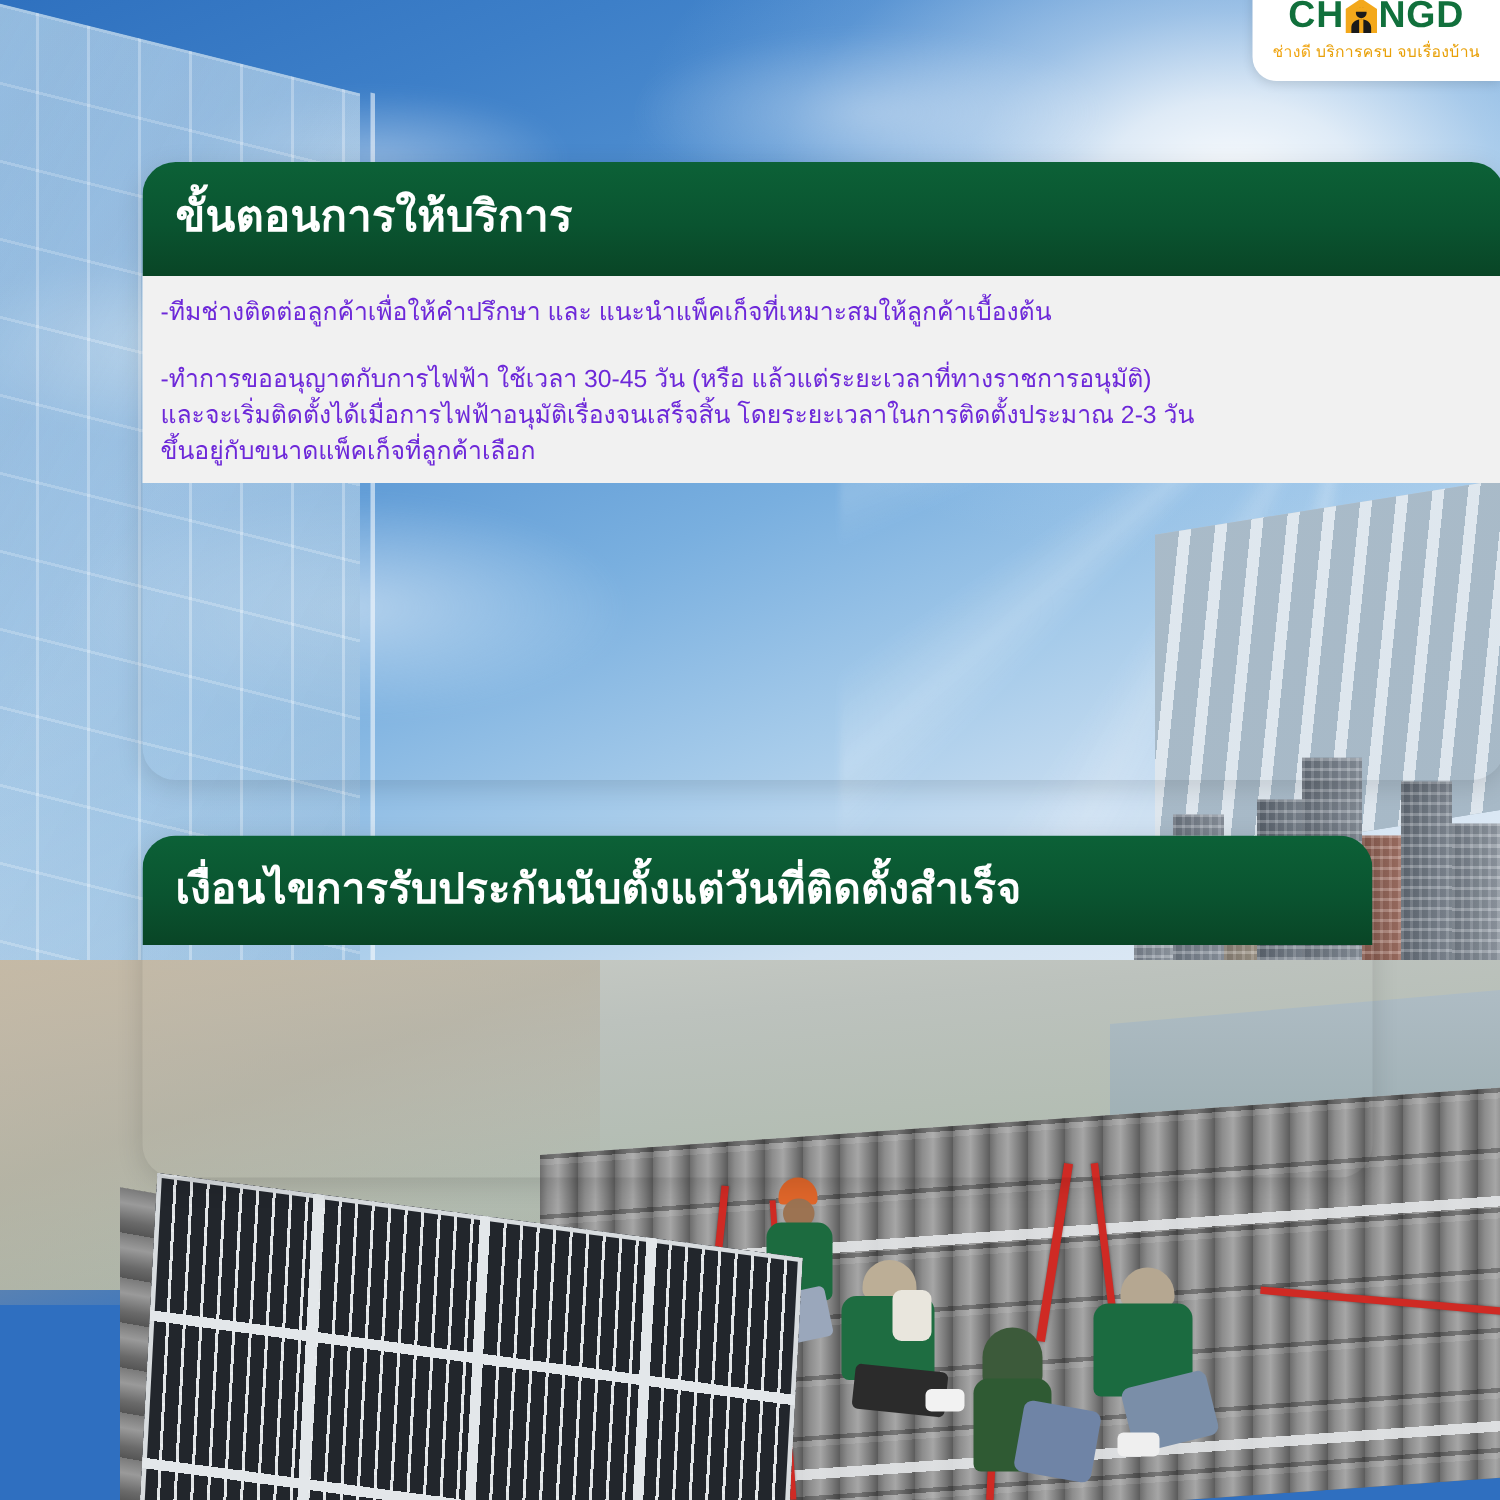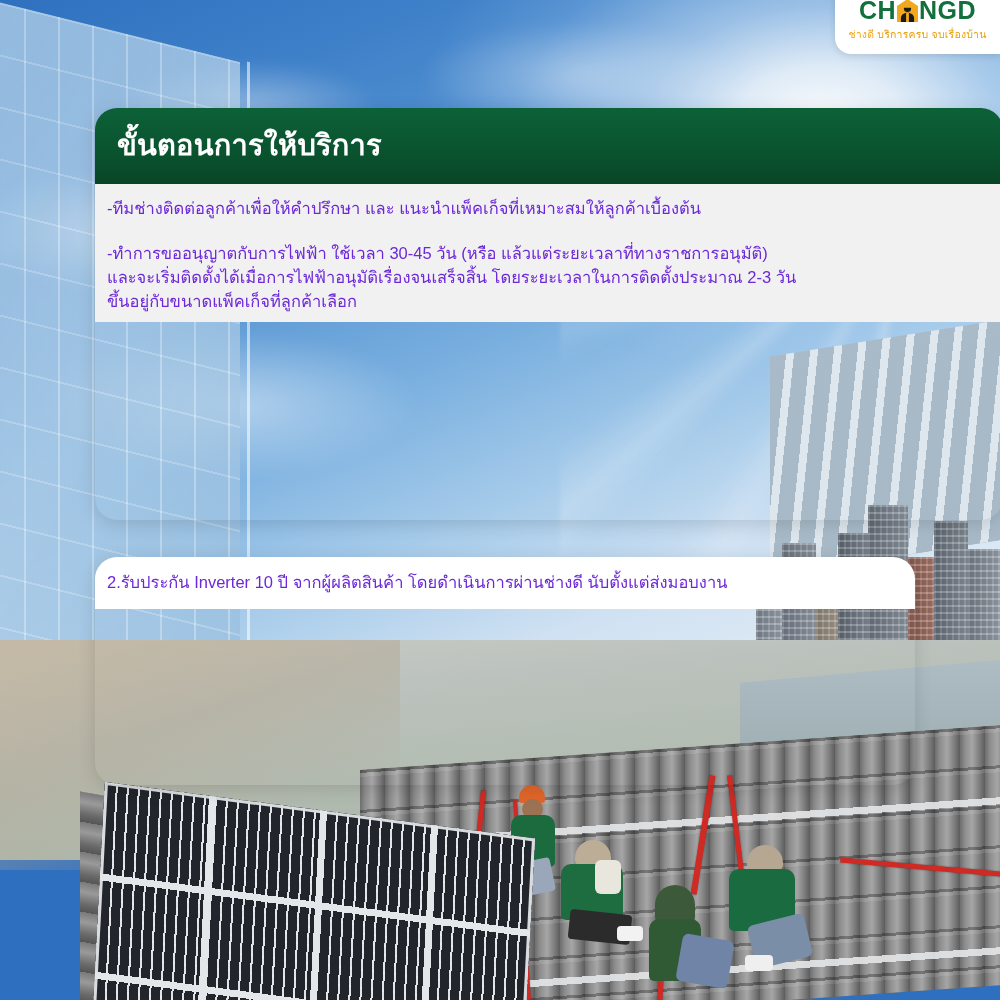--- a/index.html
+++ b/index.html
@@ -481,20 +481,20 @@
       </div>
       <div class="row alt r-h88">
         <span class="row-text">-ทำการขออนุญาตกับการไฟฟ้า ใช้เวลา 30-45 วัน (หรือ แล้วแต่ระยะเวลาที่ทางราชการอนุมัติ)
 และจะเริ่มติดตั้งได้เมื่อการไฟฟ้าอนุมัติเรื่องจนเสร็จสิ้น โดยระยะเวลาในการติดตั้งประมาณ 2-3 วัน
 ขึ้นอยู่กับขนาดแพ็คเก็จที่ลูกค้าเลือก</span>
       </div>
     </div>
   </div>
 
   <div class="card card-2">
+    <div class="card-header">
+      <div class="card-header-title">เงื่อนไขการรับประกันนับตั้งแต่วันที่ติดตั้งสำเร็จ</div>
+    </div>
     <div class="card-body">
-      <div class="row plain r-h52">
-        <span class="row-text">2.รับประกัน Inverter 10 ปี จากผู้ผลิตสินค้า โดยดำเนินการผ่านช่างดี นับตั้งแต่ส่งมอบงาน</span>
-      </div>
     </div>
   </div>
 
 </div>
 
 </body></html>

